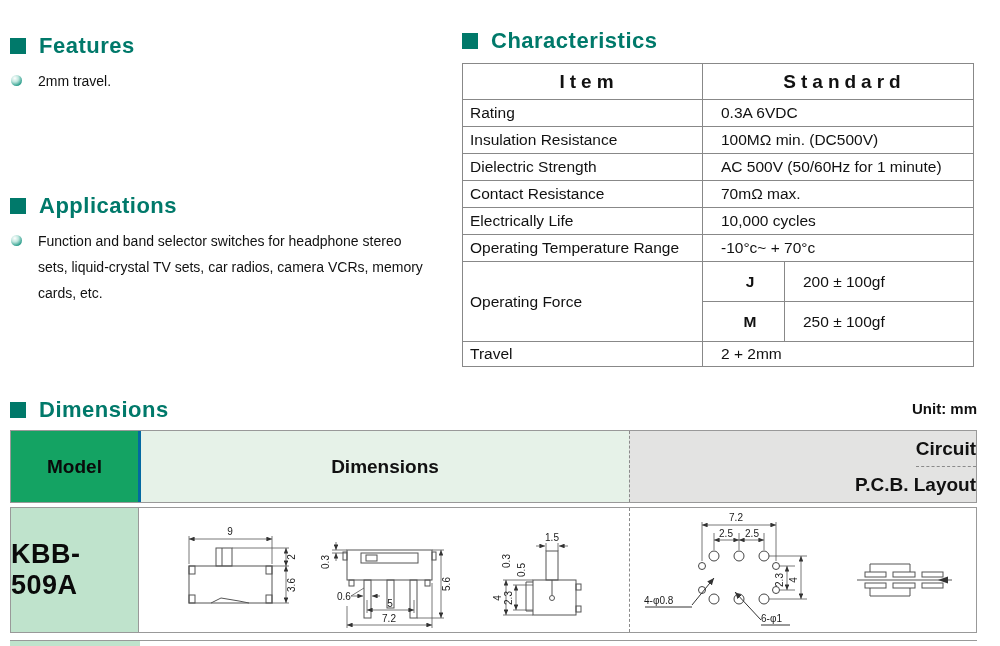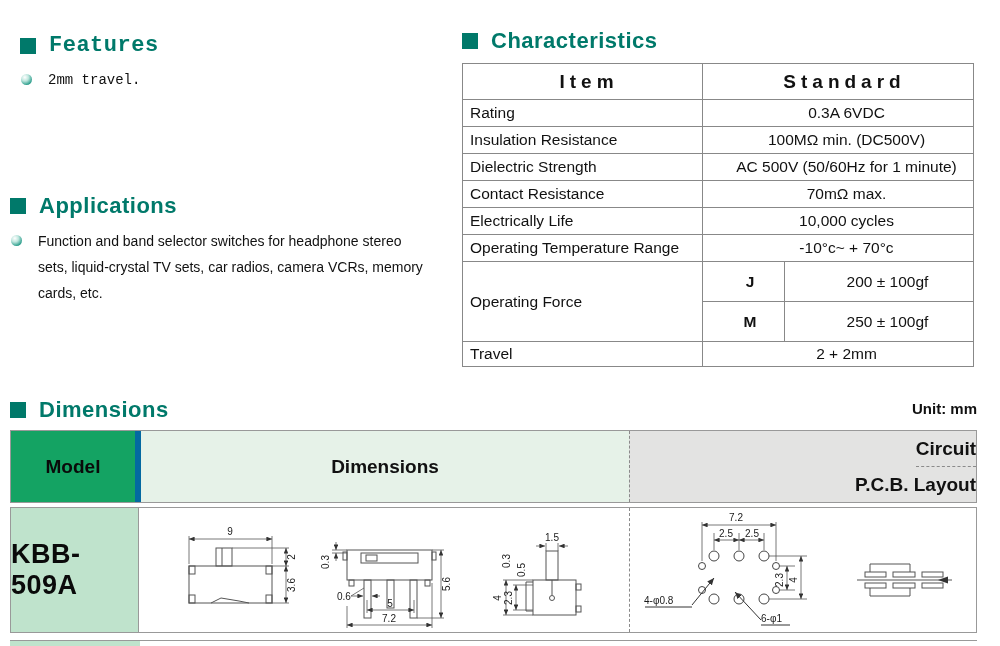--- a/index.html
+++ b/index.html
@@ -14,27 +14,27 @@
   
   .blist{list-style:none;margin:9px 0 0 0;padding:0;width:422px;}
   .blist li{position:relative;padding-left:28px;font-size:14px;line-height:26px;margin-bottom:3px;}
   .ball{position:absolute;left:1px;top:7px;width:11px;height:11px;border-radius:50%;
     background:radial-gradient(circle at 35% 30%, #ffffff 0%, #bfe6de 35%, #2a9d8b 75%, #0d7a68 100%);}
   
   .char-table{border-collapse:collapse;table-layout:fixed;}
   .char-table th,.char-table td{border:1px solid #888;font-size:15.5px;color:#111;overflow:hidden;white-space:nowrap;padding-left:14px;}
   .char-table th{font-size:19px;font-weight:bold;letter-spacing:5px;text-align:center;}
   .char-table td.lab{padding-left:7px;text-align:left;}
-  .char-table td.val{padding-left:18px;text-align:center;}
+  .char-table td.val{padding-left:18px;text-align:left;}
   .char-table td.code{text-align:center;font-weight:bold;}
   tr.h-row{height:36px;} tr.r-row{height:27px;} tr.f-row{height:40px;} tr.t-row{height:25px;}
   
   .dim-table{position:absolute;left:10px;top:430px;width:967px;}
   .dt-header{display:flex;height:73px;border:1px solid #999;box-sizing:border-box;background:#e6f2e8;}
-  .model-h{width:130px;background:#14a363;border-right:6px solid #0369a1;display:flex;align-items:center;justify-content:center;
+  .model-h{width:130px;background:#14a363;border-right:3px solid #0369a1;display:flex;align-items:center;justify-content:center;
     font-size:19px;font-weight:bold;color:#0a0a0a;box-sizing:border-box;}
   .dims-h{flex:1;display:flex;align-items:center;justify-content:center;font-size:19px;font-weight:bold;background:#e6f2e8;}
   .circ-h{width:347px;border-left:1px dashed #8a8a8a;display:flex;flex-direction:column;background:#e3e3e2;box-sizing:border-box;align-items:flex-end;}
   .circ-top,.circ-bottom{flex:1;display:flex;align-items:center;justify-content:center;font-size:19px;font-weight:bold;}
   .circ-top{border-bottom:1px dashed #8a8a8a;}
   .dt-body{display:flex;height:126px;border:1px solid #999;box-sizing:border-box;margin-top:4px;background:#fff;}
   .model-c{width:130px;background:#bfe3cc;border-right:1px solid #999;display:flex;align-items:center;justify-content:center;
     font-size:27px;font-weight:bold;color:#0a0a0a;box-sizing:border-box;letter-spacing:0.5px;}
   .dims-c{flex:1;position:relative;}
   .circ-c{width:347px;border-left:1px dashed #8a8a8a;position:relative;box-sizing:border-box;}
@@ -43,21 +43,21 @@
   .unit{position:absolute;right:23px;top:400px;font-size:15px;font-weight:bold;}
   
   .dwg text{font-family:"Liberation Sans",sans-serif;font-size:10px;fill:#1a1a1a;}
   .dwg{display:block;}
 </style>
 </head>
 <body>
 
 <div class="page">
 
-  <section style="position:absolute;left:20px;top:33px;width:430px;font-family:Liberation Mono, monospace;">
+  <section style="position:absolute;left:10px;top:33px;width:430px;">
     <div class="sec-heading">
       <span class="sec-square"></span>
       <h2 class="sec-title">Features</h2>
     </div>
     <ul class="blist">
       <li>
         <span class="ball"></span>
         <span>2mm travel.</span>
       </li>
     </ul>

